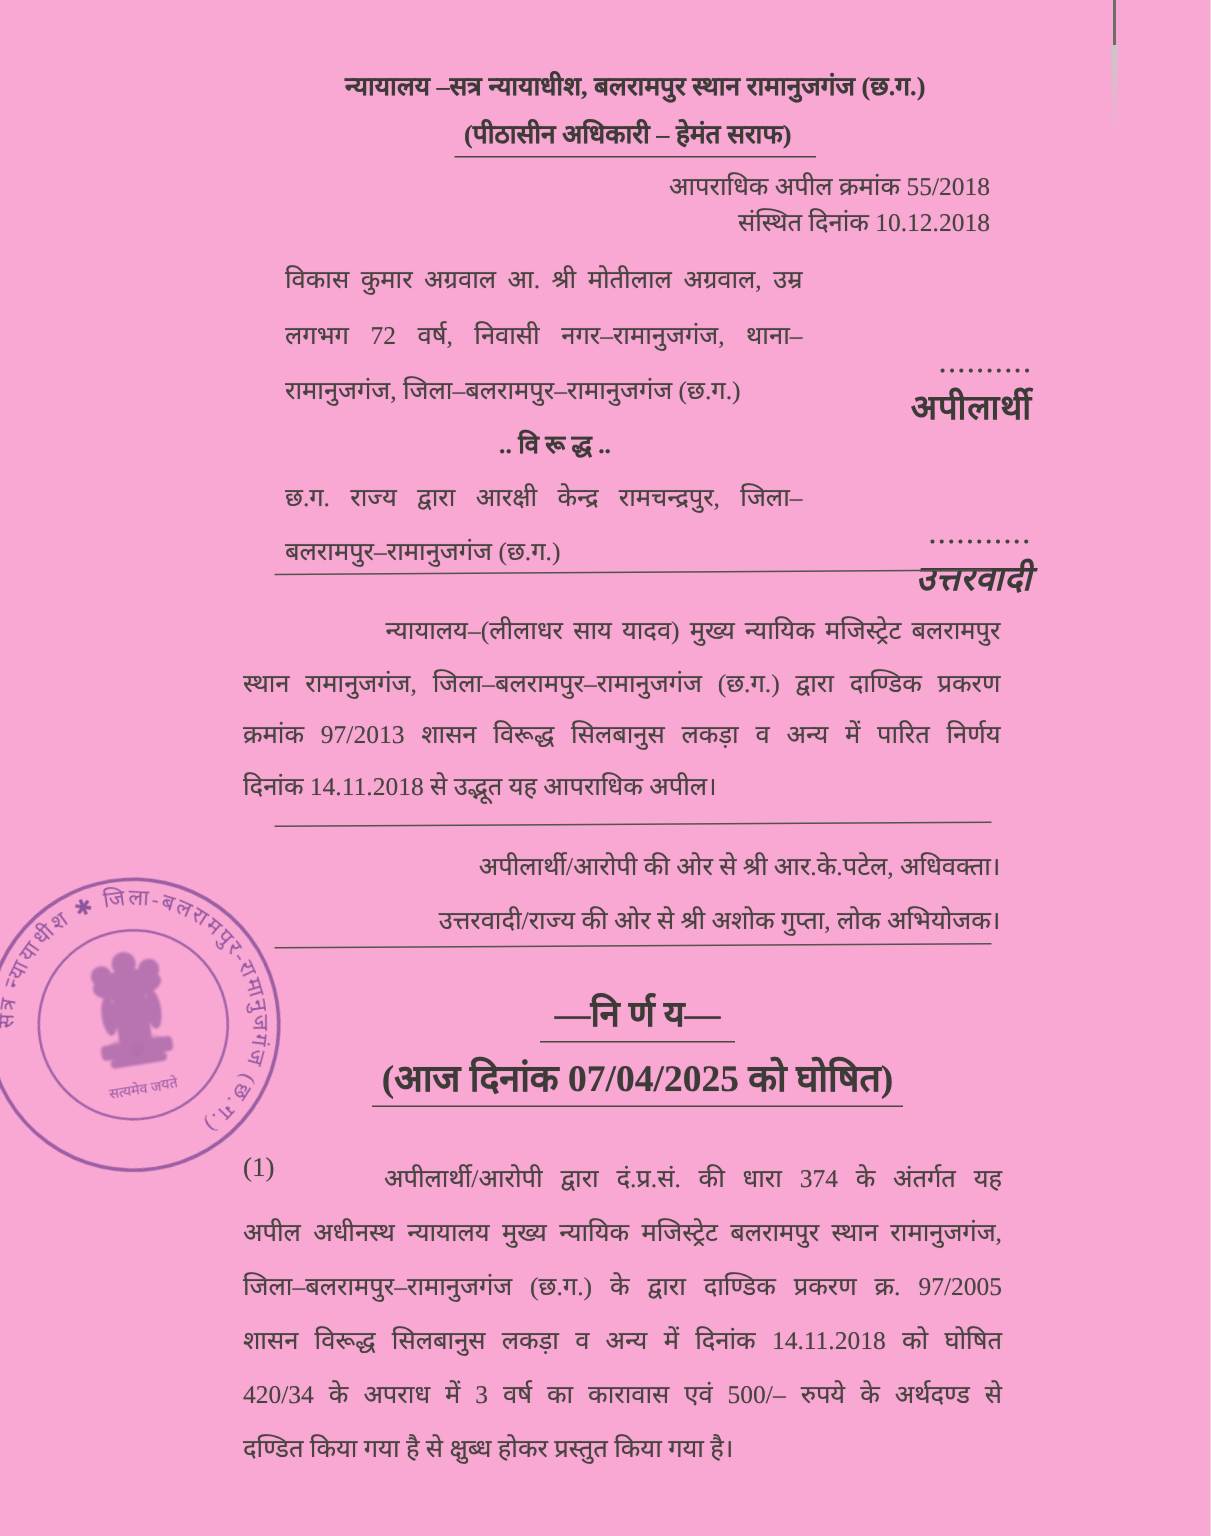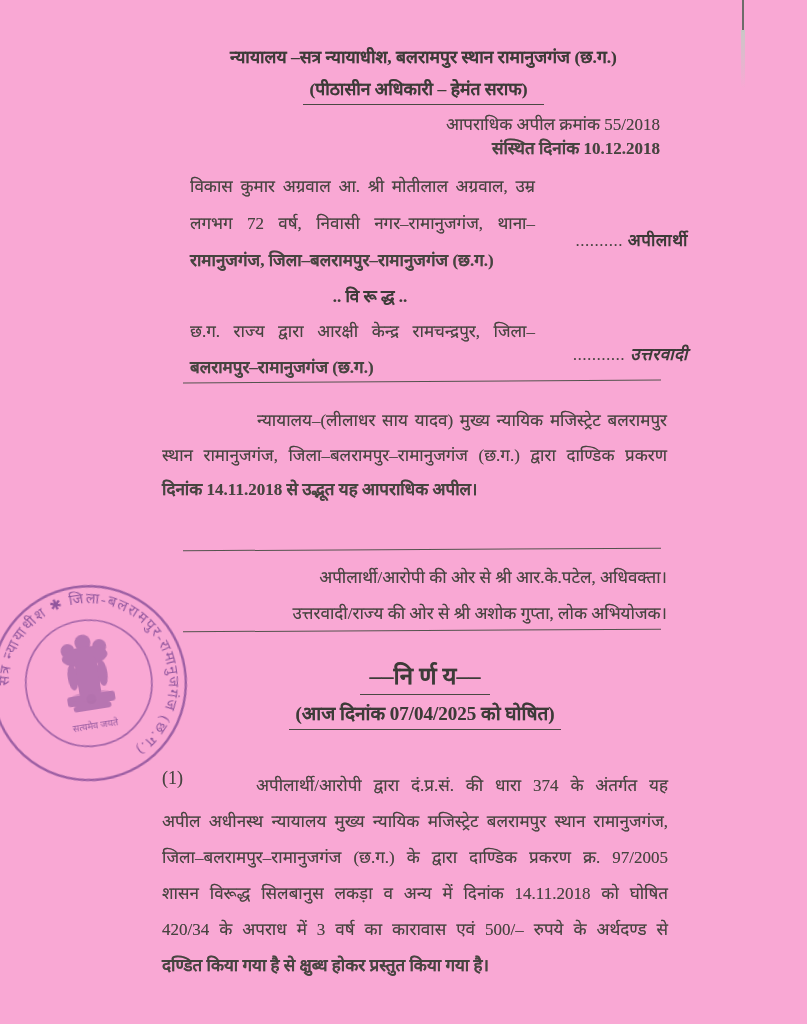--- a/index.html
+++ b/index.html
@@ -8,25 +8,25 @@
     background:#f9a8d4;overflow:hidden;
     font-family:"Liberation Serif","DejaVu Sans",sans-serif;
     color:#474440;
   }
   .abs{position:absolute;}
   .doc-text{font-size:17px;text-shadow:0 0 .6px rgba(70,68,64,.45);}
   .bold{font-weight:bold;color:#3d3b38;}
   .center{text-align:center;}
   .right{text-align:right;}
   .jline{text-align:justify;text-align-last:justify;white-space:normal;}
-  .jline.last{text-align-last:left;font-weight:bold;}
+  .jline.last{text-align-last:left;}
   .lines-block div{min-height:1em;}
   .underlined{display:inline-block;border-bottom:1.6px solid #4a4843;padding:0 16px 4px 6px;}
   .rule{position:absolute;height:0;border-top:1.6px solid #55534f;}
-  .dots-label{font-size:17px;letter-spacing:.5px;}
+  .dots-label{font-size:23px;letter-spacing:.5px;}
   .dots-label .lbl{font-weight:bold;color:#3d3b38;}
   .scan-artifact-dark{position:absolute;left:742px;top:0;width:2px;height:32px;background:#6e6c6a;}
   .scan-artifact-faint{position:absolute;left:741px;top:30px;width:4px;height:58px;background:linear-gradient(#c9c8c6,rgba(240,240,238,0));}
   .stamp-wrap{position:absolute;left:-18px;top:576px;width:216px;height:216px;
     mix-blend-mode:multiply;opacity:.92;filter:blur(.4px);transform:rotate(-9deg);}
 </style>
 </head>
 <body>
 
 <div class="page">
@@ -34,21 +34,21 @@
   <div class="scan-artifact-dark"></div>
   <div class="scan-artifact-faint"></div>
 
   <div class="abs doc-text bold center" style="left:40px;right:0;top:44px;font-size:17.5px;">न्यायालय –सत्र न्यायाधीश, बलरामपुर स्थान रामानुजगंज (छ.ग.)</div>
 
   <div class="abs center" style="left:40px;right:0;top:76px;">
     <span class="doc-text bold underlined" style="font-size:17.5px;text-align:right;">(पीठासीन अधिकारी – हेमंत सराफ)</span>
   </div>
 
   <div class="abs doc-text right" style="right:147px;top:112px;width:330px;">आपराधिक अपील क्रमांक  55/2018</div>
-  <div class="abs doc-text right" style="right:147px;top:136px;width:330px;font-weight:bold;">संस्थित दिनांक 10.12.2018</div>
+  <div class="abs doc-text right" style="right:147px;top:136px;width:330px;">संस्थित दिनांक 10.12.2018</div>
 
   <div class="abs doc-text lines-block" style="left:190px;top:168px;width:345px;line-height:37px;">
     <div class="jline">विकास कुमार अग्रवाल आ. श्री मोतीलाल अग्रवाल, उम्र</div>
     <div class="jline">लगभग 72 वर्ष, निवासी नगर–रामानुजगंज, थाना–</div>
     <div class="jline last">रामानुजगंज, जिला–बलरामपुर–रामानुजगंज (छ.ग.)</div>
   </div>
   <div class="abs dots-label right" style="left:540px;top:228px;width:148px;">
     <span>..........</span>
     <span class="lbl">अपीलार्थी</span>
   </div>
@@ -62,37 +62,38 @@
   <div class="abs dots-label right" style="left:540px;top:342px;width:148px;font-style:italic;">
     <span>...........</span>
     <span class="lbl">उत्तरवादी</span>
   </div>
 
   <div class="rule" style="left:183px;top:381px;width:478px;transform:rotate(-.35deg);"></div>
 
   <div class="abs doc-text lines-block" style="left:162px;top:404px;width:505px;line-height:34.5px;">
     <div class="jline" style="padding-left:95px;">न्यायालय–(लीलाधर साय यादव) मुख्य न्यायिक मजिस्ट्रेट बलरामपुर</div>
     <div class="jline">स्थान रामानुजगंज, जिला–बलरामपुर–रामानुजगंज (छ.ग.) द्वारा दाण्डिक प्रकरण</div>
+    <div class="jline">क्रमांक 97/2013 शासन विरूद्ध सिलबानुस लकड़ा व अन्य में पारित निर्णय</div>
     <div class="jline last">दिनांक 14.11.2018 से उद्भूत यह आपराधिक अपील।</div>
   </div>
 
   <div class="rule" style="left:183px;top:549px;width:478px;transform:rotate(-.3deg);"></div>
 
   <div class="abs doc-text" style="left:162px;top:560px;width:505px;line-height:36px;text-align:right;">
     <div>अपीलार्थी/आरोपी की ओर से श्री आर.के.पटेल, अधिवक्ता।</div>
     <div>उत्तरवादी/राज्य की ओर से श्री अशोक गुप्ता, लोक अभियोजक।</div>
   </div>
 
   <div class="rule" style="left:183px;top:630px;width:478px;transform:rotate(-.3deg);"></div>
 
   <div class="abs center" style="left:160px;top:658px;width:530px;">
     <span class="doc-text bold underlined" style="font-size:24px;padding:0 10px 3px;">––नि र्ण य––</span>
   </div>
   <div class="abs center" style="left:160px;top:700px;width:530px;">
-    <span class="doc-text bold underlined" style="font-size:19px;padding:0 6px 3px;">(आज दिनांक 07/04/2025 को घोषित)</span>
+    <span class="doc-text bold underlined" style="font-size:25px;padding:0 6px 3px;">(आज दिनांक 07/04/2025 को घोषित)</span>
   </div>
 
   <div class="abs doc-text" style="left:162px;top:768px;width:70px;font-size:18px;">(1)</div>
   <div class="abs doc-text lines-block" style="left:162px;top:768px;width:506px;line-height:36px;">
     <div class="jline" style="padding-left:94px;">अपीलार्थी/आरोपी द्वारा दं.प्र.सं. की धारा 374 के अंतर्गत यह</div>
     <div class="jline">अपील अधीनस्थ न्यायालय मुख्य न्यायिक मजिस्ट्रेट बलरामपुर स्थान रामानुजगंज,</div>
     <div class="jline">जिला–बलरामपुर–रामानुजगंज (छ.ग.) के द्वारा दाण्डिक प्रकरण क्र. 97/2005</div>
     <div class="jline">शासन विरूद्ध सिलबानुस लकड़ा व अन्य में दिनांक 14.11.2018 को घोषित</div>
     <div class="jline">420/34 के अपराध में 3 वर्ष का कारावास एवं  500/– रुपये के अर्थदण्ड से</div>
     <div class="jline last">दण्डित किया गया है से क्षुब्ध होकर प्रस्तुत किया गया है।</div>

